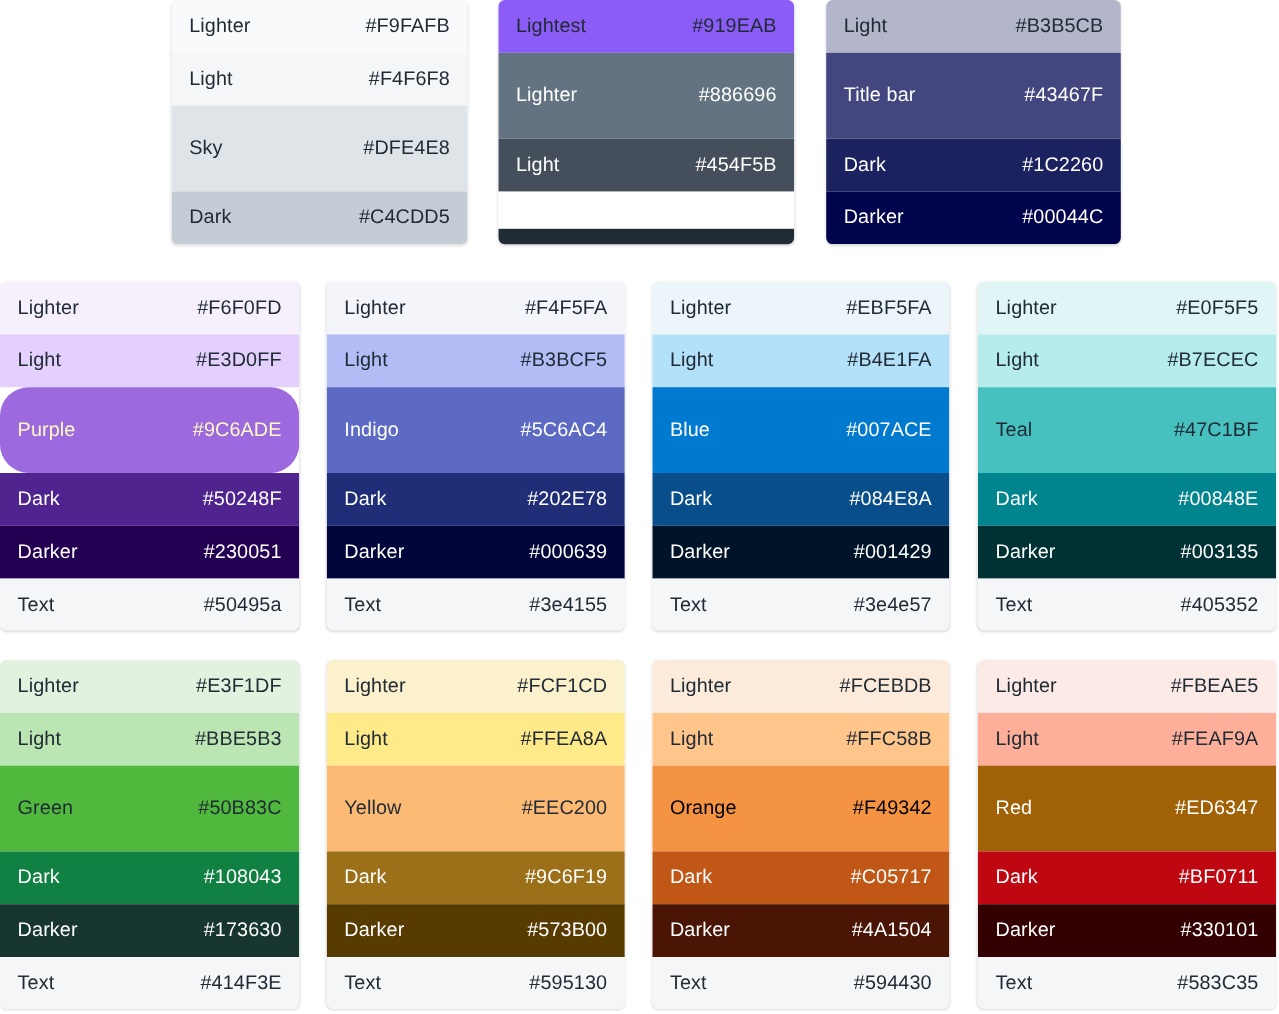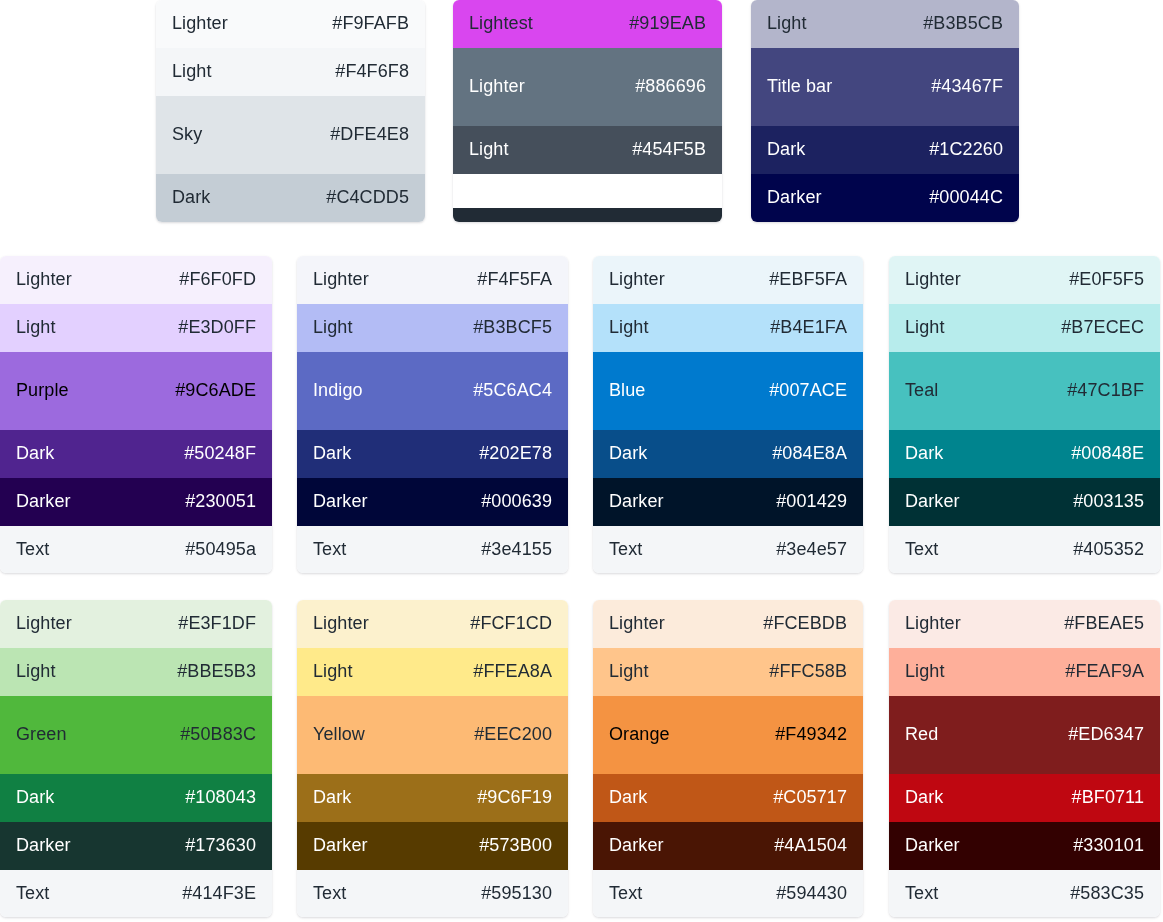--- a/index.html
+++ b/index.html
@@ -90,21 +90,21 @@
       <div class="swatch h78" style="background: rgb(223, 228, 232); color: rgb(33, 43, 53);">
         <span class="name">Sky</span>
         <span class="hex">#DFE4E8</span>
       </div>
       <div class="swatch h48" style="background: rgb(196, 205, 213); color: rgb(33, 43, 53);">
         <span class="name">Dark</span>
         <span class="hex">#C4CDD5</span>
       </div>
     </div>
   <div class="card row-top" id="card-slate">
-      <div class="swatch h48" style="background: #d946ef; color: rgb(33, 43, 53);">
+      <div class="swatch h48" style="background: #8b5cf6; color: rgb(33, 43, 53);">
         <span class="name">Lightest</span>
         <span class="hex">#919EAB</span>
       </div>
       <div class="swatch h78" style="background: rgb(99, 115, 129); color: rgb(255, 255, 255);">
         <span class="name">Lighter</span>
         <span class="hex">#886696</span>
       </div>
       <div class="swatch h48" style="background: rgb(69, 79, 91); color: rgb(255, 255, 255);">
         <span class="name">Light</span>
         <span class="hex">#454F5B</span>
@@ -135,21 +135,21 @@
 
   <div class="card row-pal" id="card-purple">
       <div class="swatch h48" style="background: rgb(246, 240, 253); color: rgb(33, 43, 53);">
         <span class="name">Lighter</span>
         <span class="hex">#F6F0FD</span>
       </div>
       <div class="swatch h48" style="background: rgb(227, 208, 255); color: rgb(33, 43, 53);">
         <span class="name">Light</span>
         <span class="hex">#E3D0FF</span>
       </div>
-      <div class="swatch h78" style="background: rgb(156, 106, 222); color: #000000;">
+      <div class="swatch h78" style="background: rgb(156, 106, 222); color: #fef9c3; border-radius: 26px;">
         <span class="name">Purple</span>
         <span class="hex">#9C6ADE</span>
       </div>
       <div class="swatch h48" style="background: rgb(80, 36, 143); color: rgb(255, 255, 255);">
         <span class="name">Dark</span>
         <span class="hex">#50248F</span>
       </div>
       <div class="swatch h48" style="background: rgb(35, 0, 81); color: rgb(255, 255, 255);">
         <span class="name">Darker</span>
         <span class="hex">#230051</span>
@@ -318,21 +318,21 @@
     </div>
   <div class="card row-pal" id="card-red">
       <div class="swatch h48" style="background: rgb(251, 234, 229); color: rgb(33, 43, 53);">
         <span class="name">Lighter</span>
         <span class="hex">#FBEAE5</span>
       </div>
       <div class="swatch h48" style="background: rgb(254, 175, 154); color: rgb(33, 43, 53);">
         <span class="name">Light</span>
         <span class="hex">#FEAF9A</span>
       </div>
-      <div class="swatch h78" style="background: #7f1d1d; color: rgb(255, 255, 255); gap: 33px;">
+      <div class="swatch h78" style="background: #a16207; color: rgb(255, 255, 255); gap: 33px;">
         <span class="name">Red</span>
         <span class="hex">#ED6347</span>
       </div>
       <div class="swatch h48" style="background: rgb(191, 7, 17); color: rgb(255, 255, 255);">
         <span class="name">Dark</span>
         <span class="hex">#BF0711</span>
       </div>
       <div class="swatch h48" style="background: rgb(51, 1, 1); color: rgb(255, 255, 255);">
         <span class="name">Darker</span>
         <span class="hex">#330101</span>

